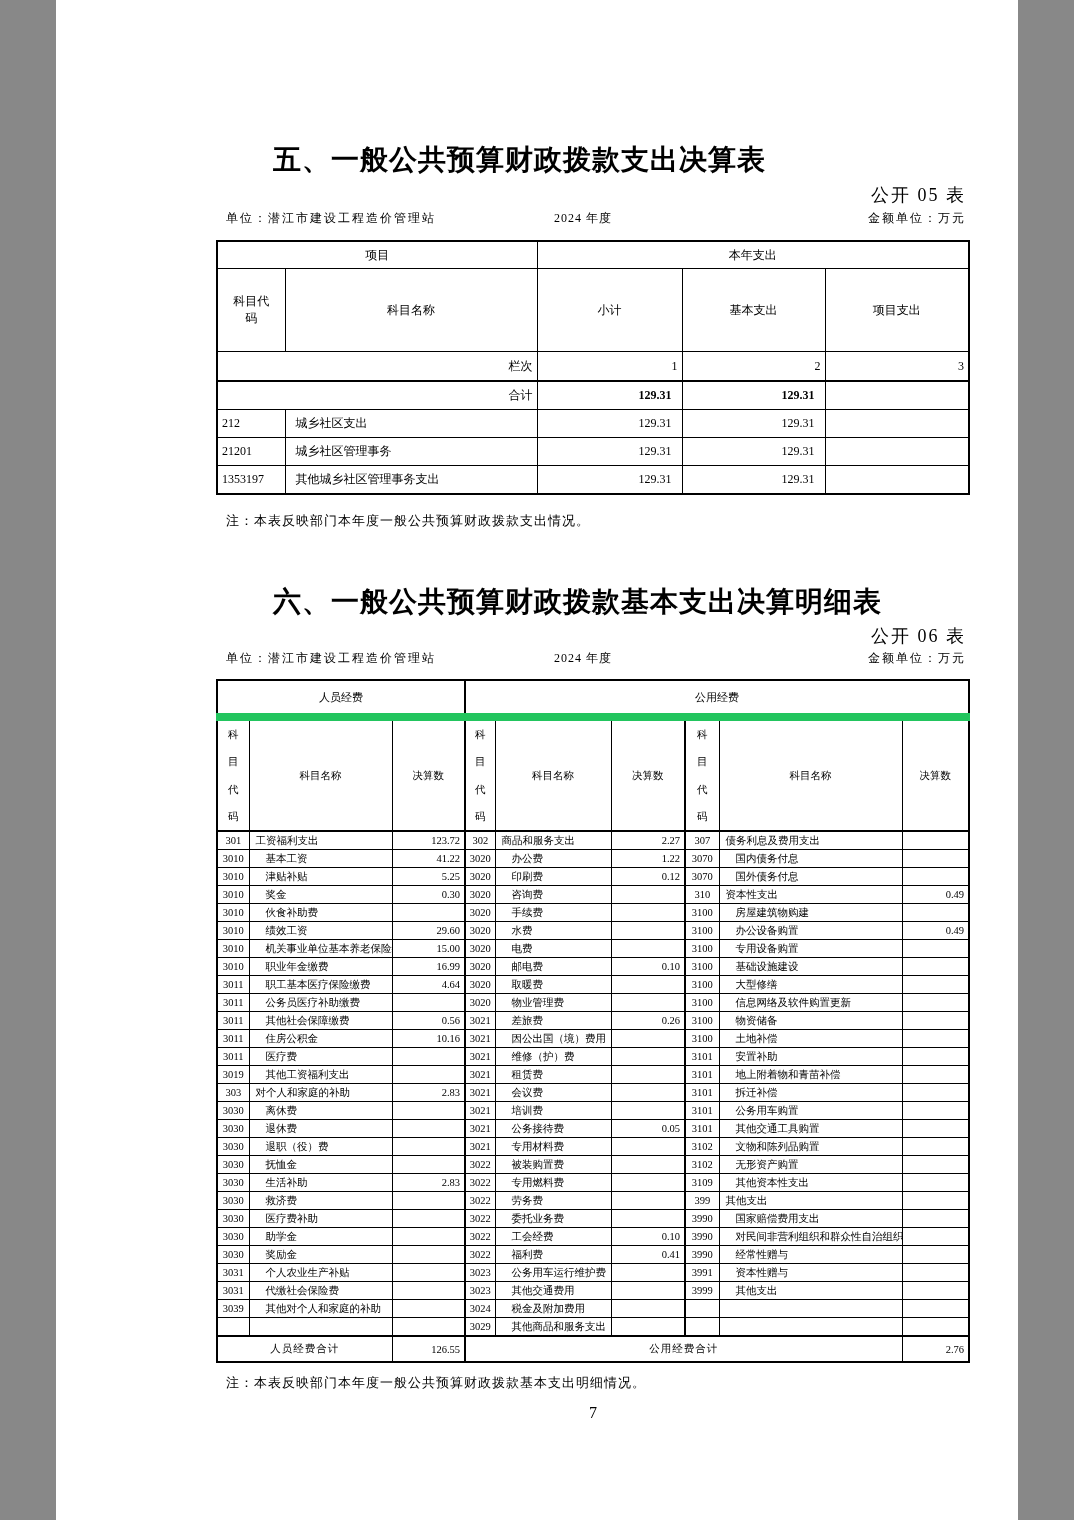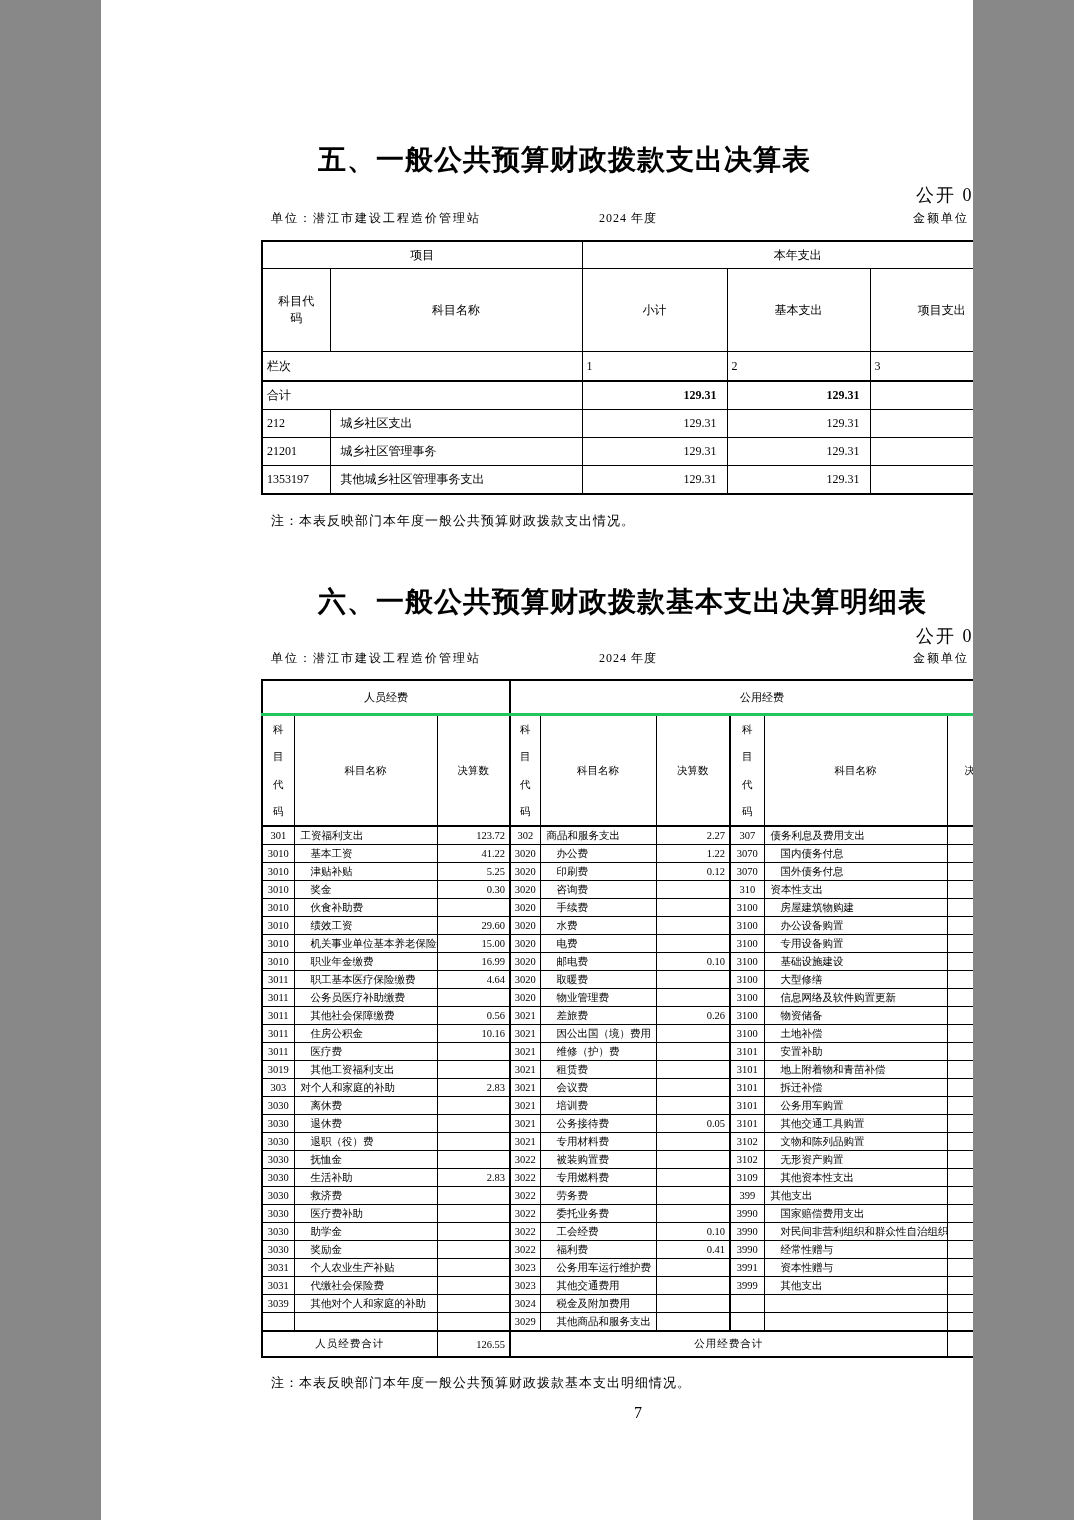--- a/index.html
+++ b/index.html
@@ -1,17 +1,17 @@
 <!DOCTYPE html>
 <html><head>
 <meta charset="utf-8">
 <style>
   html,body { margin:0; padding:0; background:#888; }
   .page {
-    position:relative; width:872px; height:1520px; margin:0 auto;
+    position:relative; width:962px; height:1520px; margin:0 auto;
     background:#ffffff; color:#000;
     font-family:"Liberation Serif","DejaVu Serif",serif;
     overflow:hidden;
   }
   .doc-title {
     position:absolute; left:217px; margin:0;
     font-family:"Liberation Sans","DejaVu Sans",sans-serif;
     font-weight:bold; font-size:28px; letter-spacing:1px; white-space:nowrap;
   }
   #t5-title { top:141px; }
@@ -31,32 +31,32 @@
 
   table { border-collapse:collapse; table-layout:fixed; position:absolute; left:160px; background:#fff; }
   th, td { border:1.5px solid #000; padding:0 4px; overflow:hidden; font-weight:normal; }
 
   
   #table5 { top:240px; width:752px; font-size:12px; }
   #table5 th { text-align:center; }
   #table5 tr.hdr1 th { height:26px; }
   #table5 tr.hdr2 th { height:82px; }
   #table5 th.codeh { word-break:break-all; padding:0 10px; }
-  #table5 tr.lanci td { height:28px; text-align:left; border-bottom:2.5px solid #000; }
+  #table5 tr.lanci td { height:28px; text-align:right; border-bottom:2.5px solid #000; }
   #table5 tr.total td, #table5 tr.drow td { height:27px; }
-  #table5 td.lbl { text-align:left; }
+  #table5 td.lbl { text-align:right; }
   #table5 td.code { text-align:left; padding-left:4px; }
   #table5 td.name { text-align:left; padding-left:10px; }
   #table5 td.num  { text-align:right; padding-right:10px; }
   #table5 tr.total td.num { font-weight:bold; }
 
   
   #table6 { top:679px; width:752px; font-size:10.5px; }
   #table6 th { text-align:center; }
-  #table6 tr.group th { height:32px; font-size:11px; border-bottom:3px solid #22c55e; }
+  #table6 tr.group th { height:32px; font-size:11px; border-bottom:8px solid #22c55e; }
   #table6 tr.cols th { height:62px; border-bottom:2px solid #000; }
   #table6 th.codeh { word-break:break-all; padding:0 6px; line-height:2.6; }
   #table6 tbody td { height:17px; }
   #table6 td.code { text-align:center; padding:0 1px; }
   #table6 td.name { text-align:left; padding-left:6px; white-space:nowrap; }
   #table6 td.name.ind { padding-left:16px; }
   #table6 td.num  { text-align:right; padding-right:4px; }
   #table6 .sep { border-left:2.5px solid #000; }
   #table6 tr.totals td { height:24px; border-top:2.5px solid #000; }
   #table6 td.tlabel { text-align:center; letter-spacing:1px; }

